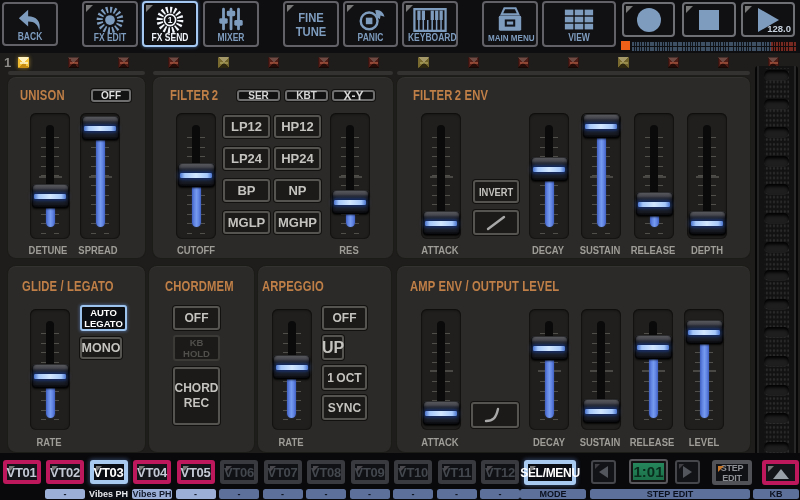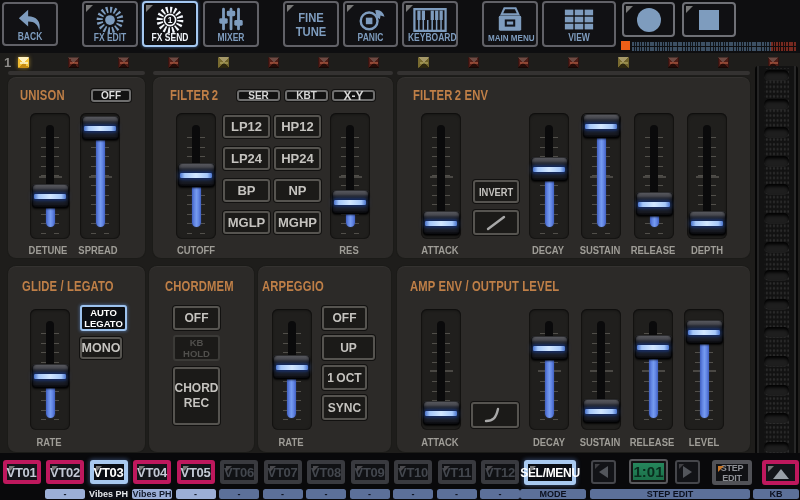--- a/index.html
+++ b/index.html
@@ -170,20 +170,27 @@
       <svg width="28" height="28" viewBox="0 0 28 28">
         <circle cx="14" cy="14" r="12" fill="#7e9cbe"></circle>
       </svg>
     </div>
 <div class="trans" style="left:682px;width:54px;">
       <div class="fold"></div>
       <svg width="20" height="20" viewBox="0 0 20 20">
         <rect width="20" height="20" fill="#7e9cbe"></rect>
       </svg>
     </div>
+<div class="trans" style="left:741px;width:54px;">
+      <div class="fold"></div>
+      <svg width="24" height="26" viewBox="0 0 24 26">
+        <path d="M2 1 L23 13 L2 25 Z" fill="#7e9cbe"></path>
+      </svg>
+  <div style="position:absolute;right:2px;bottom:1px;font-size:9.5px;font-weight:bold;color:#c6d0dc;">128.0</div>
+    </div>
 <div class="abs" style="left:621px;top:41px;width:9px;height:9px;background:#ee5f17;"></div>
 <div class="abs" style="left:632px;top:41.5px;width:164px;height:4px;background:repeating-linear-gradient(90deg,#3d5064 0 1.7px,#10151b 1.7px 2.55px);"></div>
 <div class="abs" style="left:632px;top:47px;width:164px;height:4px;background:repeating-linear-gradient(90deg,#3d5064 0 1.7px,#10151b 1.7px 2.55px);"></div>
 <div class="abs" style="left:771px;top:41.5px;width:25px;height:4px;background:repeating-linear-gradient(90deg,#762920 0 1.7px,#190b08 1.7px 2.55px);"></div>
 <div class="abs" style="left:771px;top:47px;width:25px;height:4px;background:repeating-linear-gradient(90deg,#762920 0 1.7px,#190b08 1.7px 2.55px);"></div>
 
 <div class="abs" style="left:4px;top:55px;font-size:13px;color:#8d8b88;font-weight:bold;">1</div>
 <div class="mk gold" style="left:18px;"></div>
 <div class="mk red" style="left:68px;"></div>
 <div class="mk red" style="left:118px;"></div>
@@ -412,21 +419,21 @@
       <svg width="22" height="16" viewBox="0 0 22 16">
         <line x1="3" y1="14" x2="19" y2="2" stroke="#a8a8a8" stroke-width="2.4" stroke-linecap="round"></line>
       </svg>
     </div>
 <div class="pb sel" style="left:80px;top:305px;width:47px;height:26px;font-size:9.5px;line-height:11px;">AUTO<br>LEGATO</div>
 <div class="pb" style="left:80px;top:337px;width:42px;height:22px;font-size:12.5px;">MONO</div>
 <div class="pb" style="left:173px;top:306px;width:47px;height:24px;font-size:12px;">OFF</div>
 <div class="pb dim" style="left:173px;top:335px;width:47px;height:26px;font-size:9.5px;line-height:11px;">KB<br>HOLD</div>
 <div class="pb" style="left:173px;top:367px;width:47px;height:58px;font-size:12px;line-height:15px;">CHORD<br>REC</div>
 <div class="pb" style="left:322px;top:306px;width:45px;height:24px;font-size:12px;">OFF</div>
-<div class="pb" style="left:322px;top:335px;width:53px;height:25px;font-size:12px;">UP</div>
+<div class="pb" style="left:322px;top:335px;width:22px;height:25px;font-size:16px;">UP</div>
 <div class="pb" style="left:322px;top:365px;width:45px;height:25px;font-size:12px;">1 OCT</div>
 <div class="pb" style="left:322px;top:395px;width:45px;height:25px;font-size:12px;">SYNC</div>
 <div class="pb" style="left:471px;top:402px;width:48px;height:26px;">
       <svg width="24" height="18" viewBox="0 0 24 18">
         <path d="M3 15 C10 15 13 12 15 3" fill="none" stroke="#a8a8a8" stroke-width="2.4" stroke-linecap="round"></path>
       </svg>
     </div>
 
 <div class="abs" style="left:755px;top:66px;width:43px;height:389px;background:linear-gradient(90deg,#060606 0 2px,#242424 2px 4px,#121212 4px 39px,#272727 39px 41px,#060606 41px 43px);border-radius:3px;">
   <div class="abs" style="left:9px;top:2px;width:25px;height:385px;background-image:radial-gradient(circle,#2c2c2c 0.9px,transparent 1.4px);background-size:3.6px 4.8px;background-position:1px 2px;"></div>

